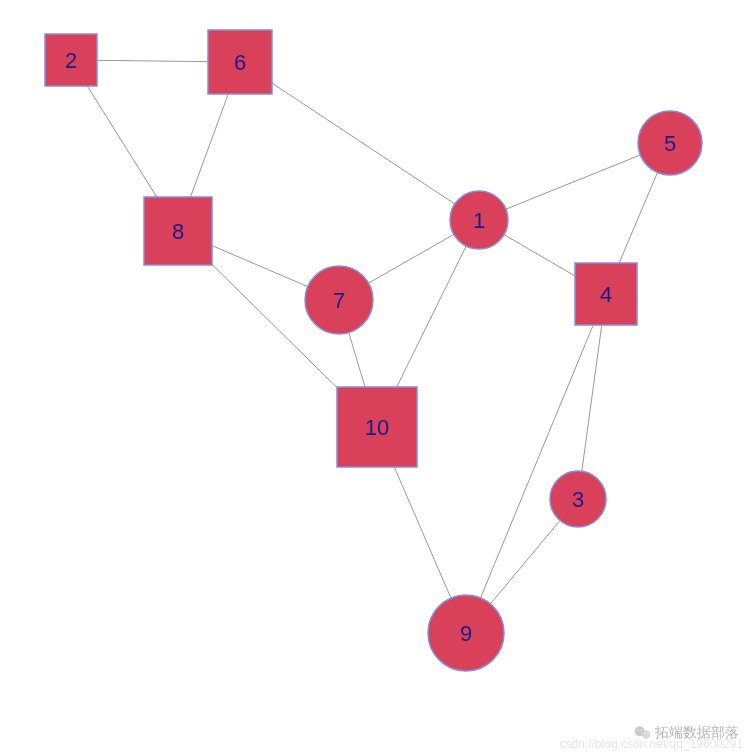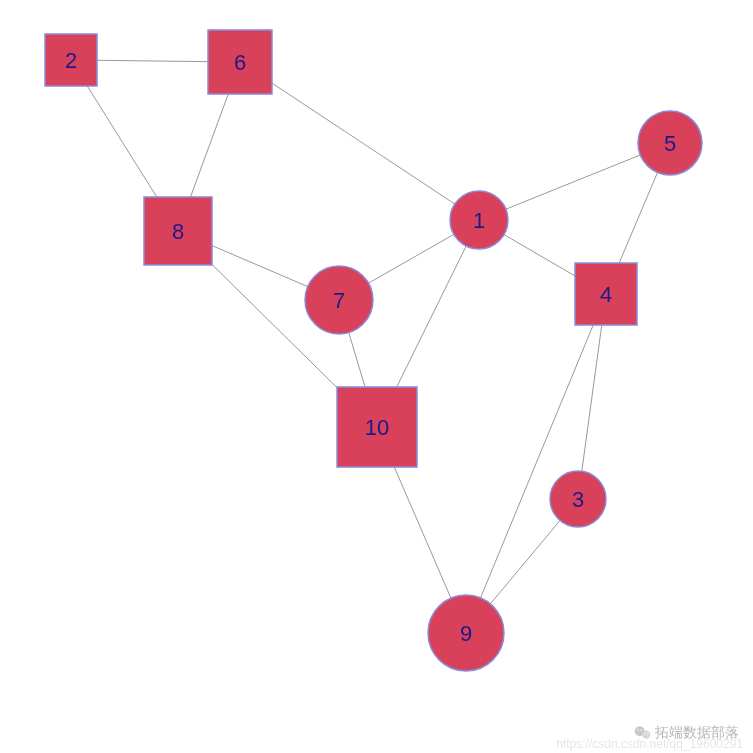--- a/index.html
+++ b/index.html
@@ -131,13 +131,13 @@
       <circle cx="8" cy="10" r="6" fill="#888"></circle>
       <circle cx="16" cy="14" r="5" fill="#aaa"></circle>
       <circle cx="6" cy="8.5" r="0.9" fill="#fff"></circle>
       <circle cx="10" cy="8.5" r="0.9" fill="#fff"></circle>
       <circle cx="14.2" cy="12.8" r="0.7" fill="#fff"></circle>
       <circle cx="17.8" cy="12.8" r="0.7" fill="#fff"></circle>
     </svg>
   </span>
   <span>拓端数据部落</span>
 </div>
-<div class="watermark-url">https://csdn.csdn.net/qq_19600291</div>
+<div class="watermark-url">csdn://blog.csdn.net/qq_19600291</div>
 
 </body></html>

